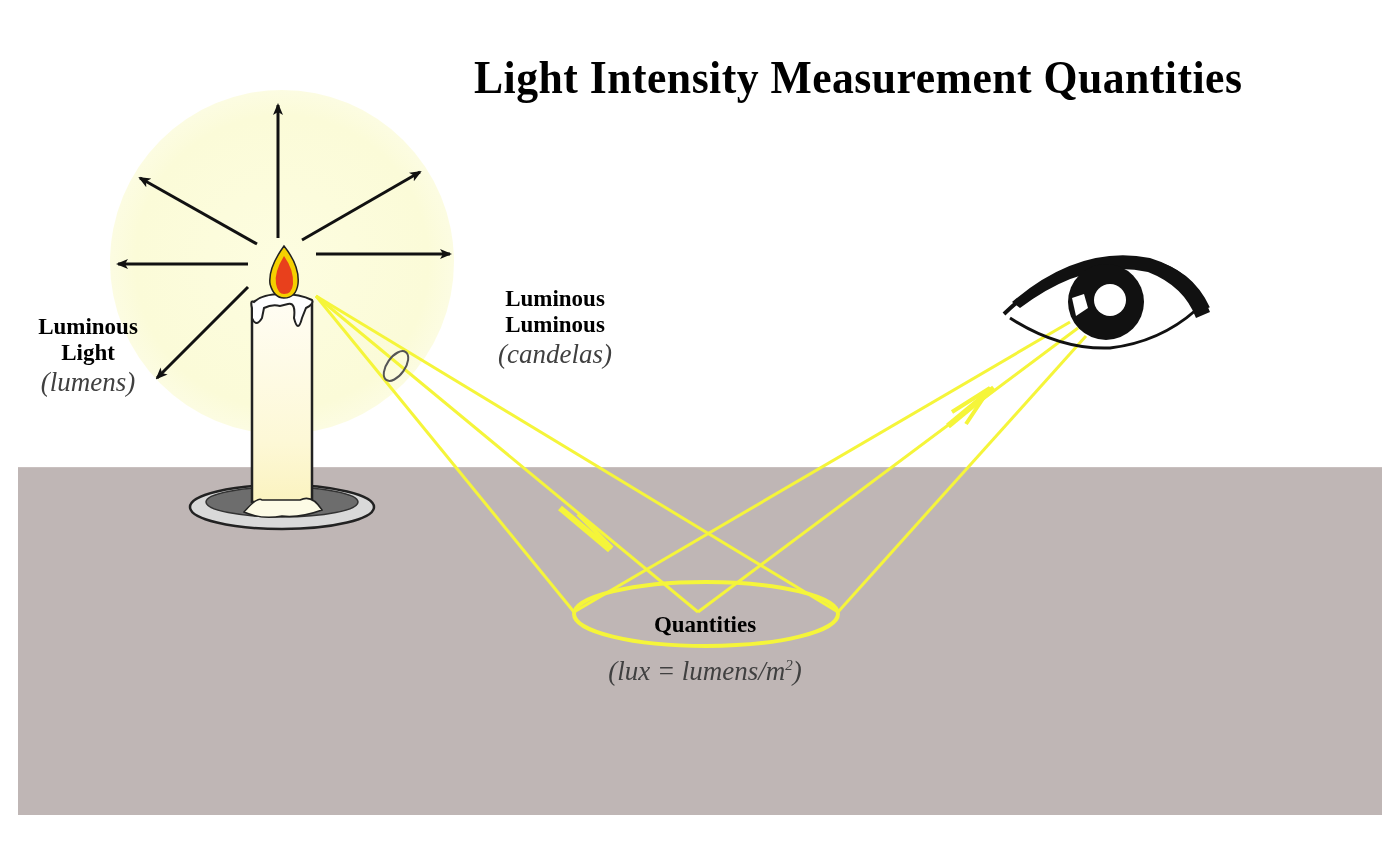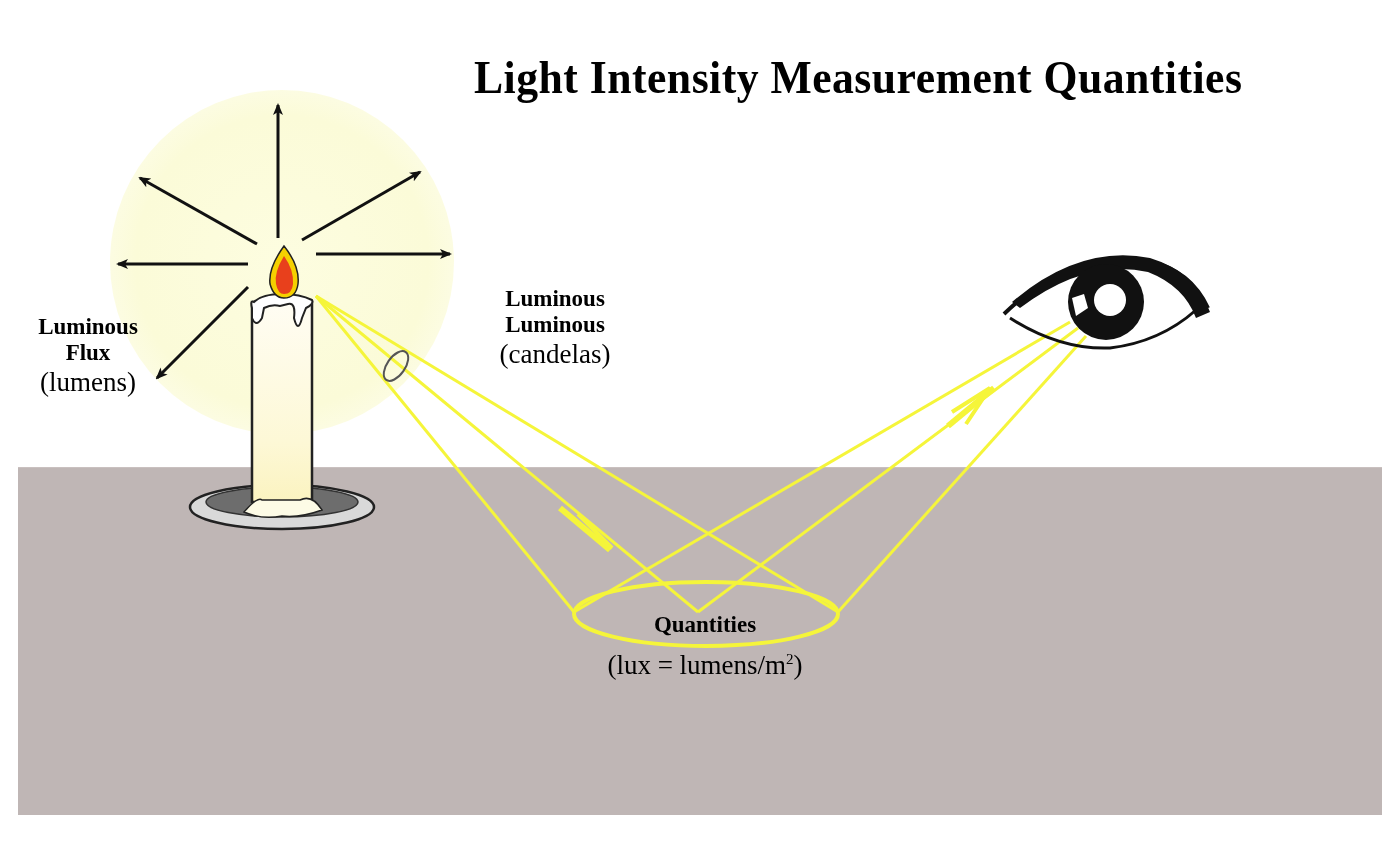--- a/index.html
+++ b/index.html
@@ -41,32 +41,33 @@
       line-height: 1.15;
     }
     .label .bold {
       display: block;
       font-weight: bold;
       font-size: 23px;
     }
     .label .unit {
       display: block;
       font-size: 27px;
-      color: #000000;
+      color: #404040;
+      font-style: italic;
     }
     .label sup {
       font-size: 15px;
       vertical-align: super;
       line-height: 0;
     }
     #flux-label { left: 18px; top: 314px; width: 140px; }
     #intensity-label { left: 470px; top: 286px; width: 170px; }
     #luminance-label { left: 1140px; top: 353px; width: 210px; }
     #illuminance-label { left: 570px; top: 612px; width: 270px; }
-    #illuminance-label .unit { margin-top: 12px; }
+    #illuminance-label .unit { margin-top: 18px; }
     .floor {
       position: absolute;
       left: 18px;
       top: 467px;
       width: 1364px;
       height: 347px;
       background: #bfb6b5;
       border-top: 1px solid #c9c0bf;
     }
   </style>
@@ -162,21 +163,21 @@
 
       <circle cx="1110" cy="300" r="16" fill="#ffffff"></circle>
       <path d="M1072,298 L1084,294 L1088,308 L1076,316 Z" fill="#ffffff"></path>
     </g>
   </svg>
 
   <div class="title">Light Intensity Measurement Quantities</div>
 
   <div class="label" id="flux-label">
     <span class="bold">Luminous</span>
-    <span class="bold">Flux</span>
+    <span class="bold">Light</span>
     <span class="unit">(lumens)</span>
   </div>
 
   <div class="label" id="intensity-label">
     <span class="bold">Luminous</span>
     <span class="bold">Luminous</span>
     <span class="unit">(candelas)</span>
   </div>
 
   <div class="label" id="luminance-label">

